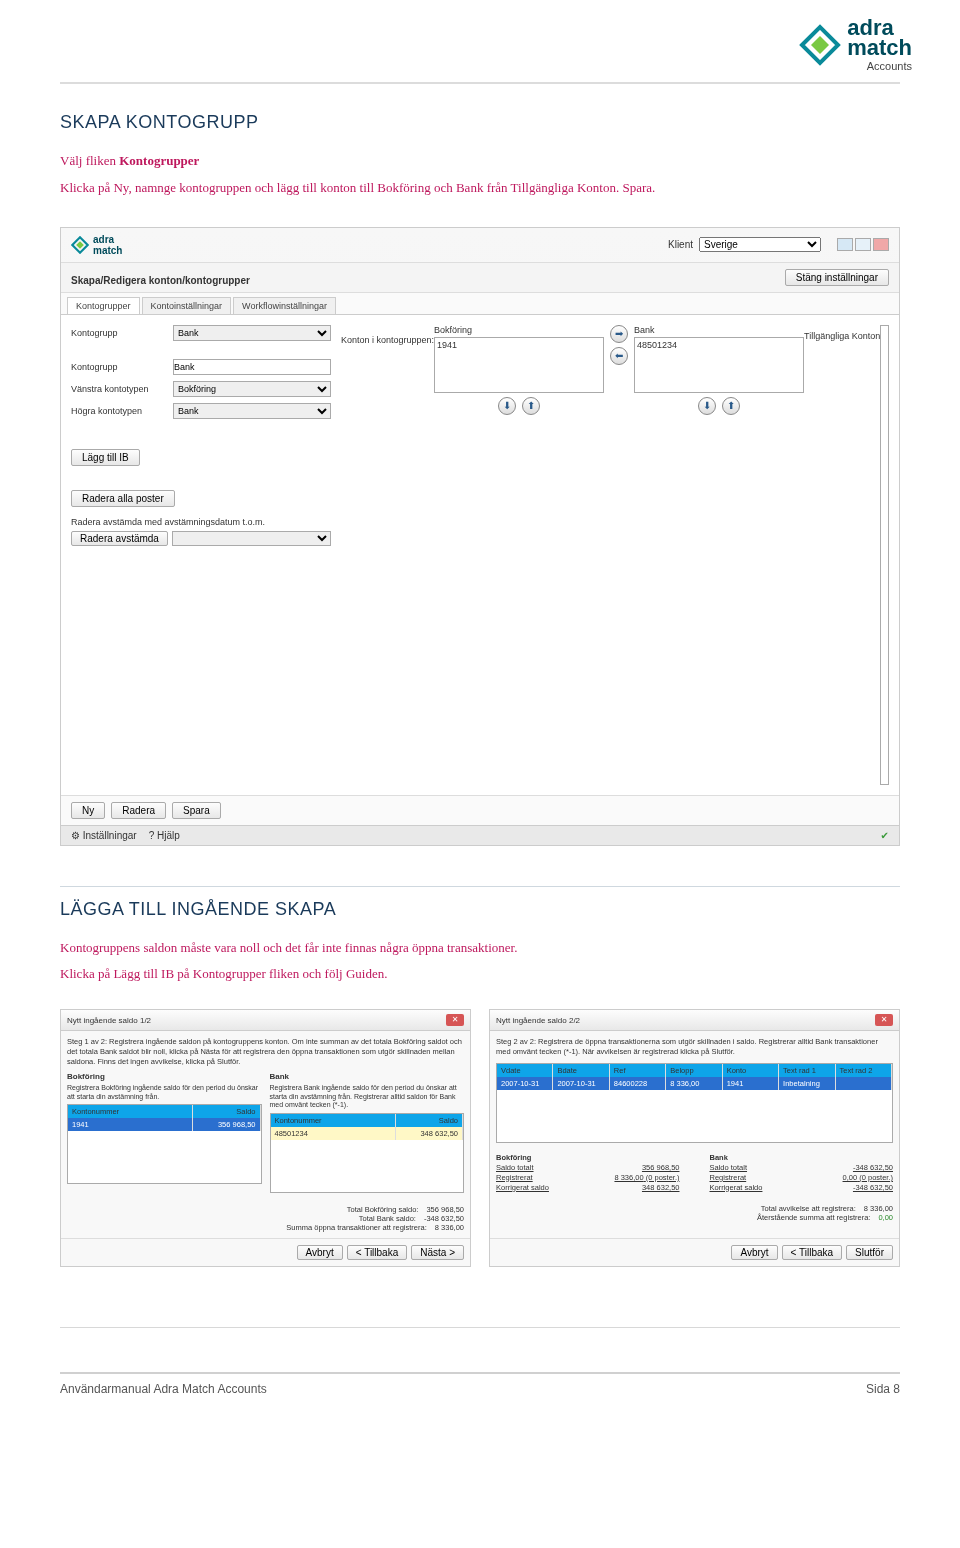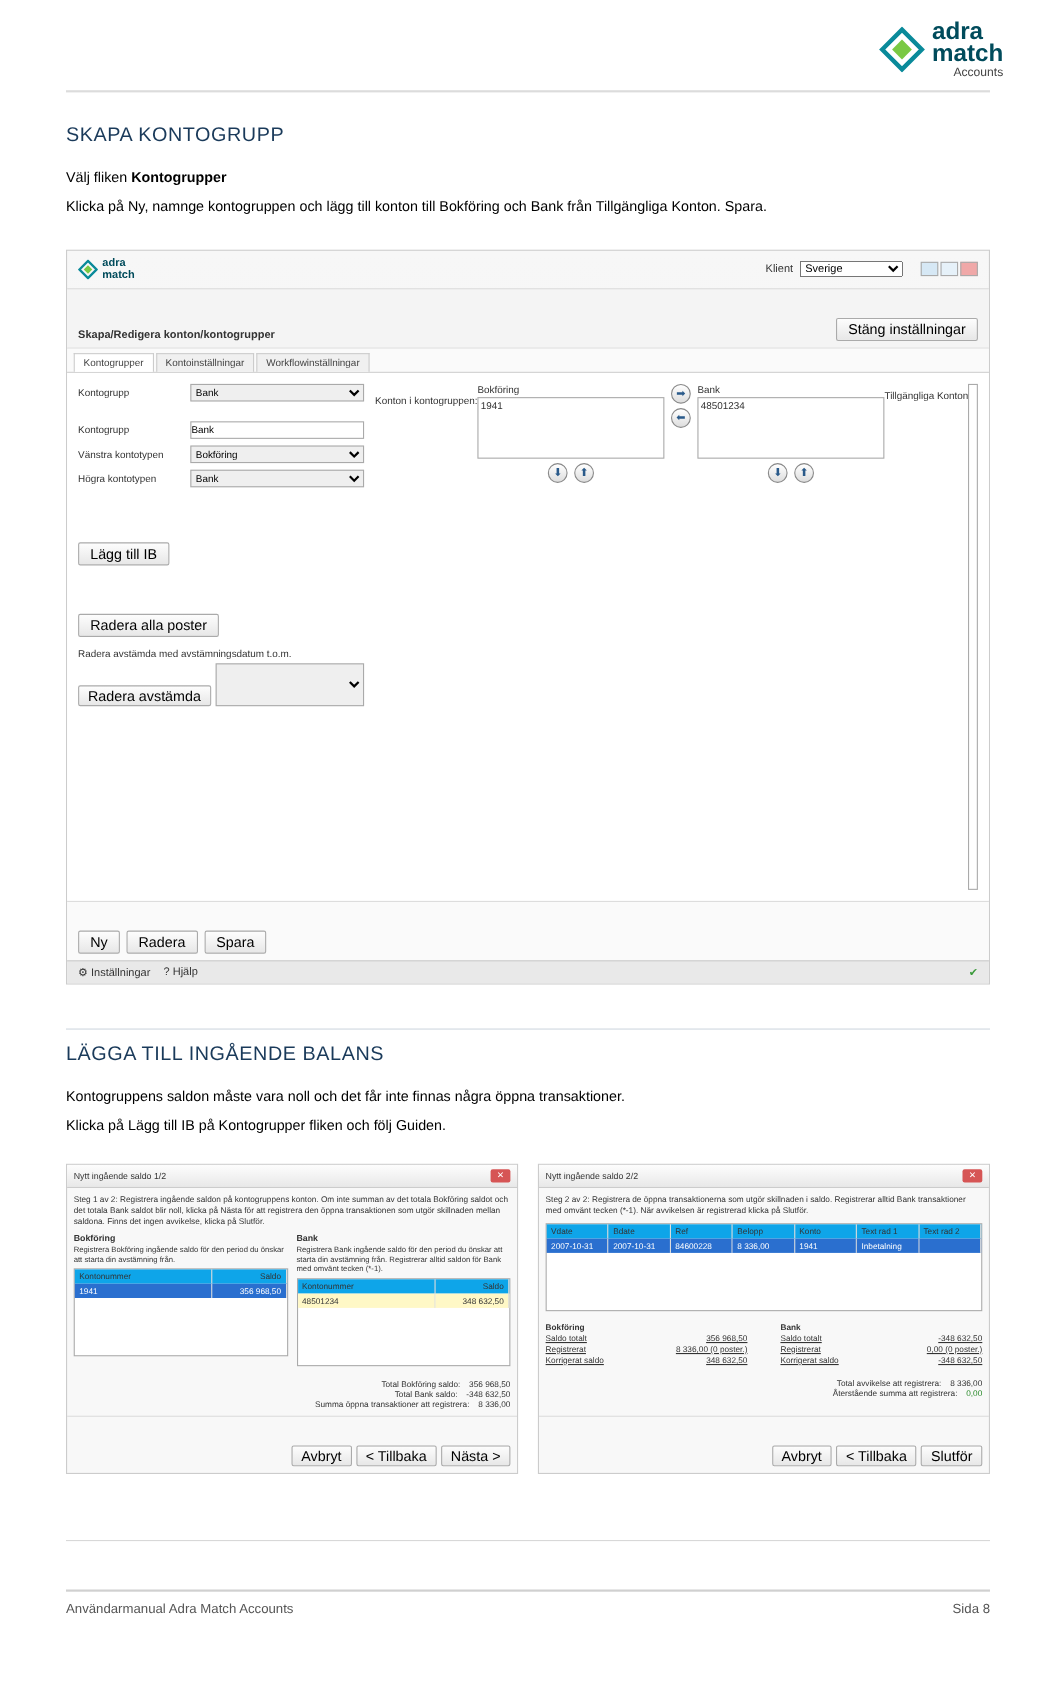--- a/index.html
+++ b/index.html
@@ -4,35 +4,35 @@
 <style>
   * { box-sizing: border-box; margin: 0; padding: 0; }
   body { font-family: Arial, Helvetica, sans-serif; background: #fff; color: #333; width: 960px; margin: 0 auto; position: relative; padding: 30px 60px 80px 60px; font-size: 12px; }
   .logo-topright { position: absolute; top: 18px; right: 48px; display: flex; align-items: center; gap: 6px; }
   .logo-mark { width: 42px; height: 42px; position: relative; }
   .logo-text { font-family: Arial; color: #004b5b; }
   .logo-text .brand { font-size: 22px; font-weight: bold; line-height: 20px; }
   .logo-text .sub { font-size: 11px; color: #444; text-align: right; margin-top: 2px; }
   .hr-top { border: none; border-top: 2px solid #dcdcdc; margin-top: 52px; margin-bottom: 28px; }
   h2.section { color: #1a3a5a; font-size: 18px; letter-spacing: .5px; font-weight: 400; margin-bottom: 18px; }
-  p.body { font-size: 13px; line-height: 1.6; color: #000000; margin-bottom: 6px; }
+  p.body { font-size: 13px; line-height: 1.6; color: #be185d; margin-bottom: 6px; font-family: Liberation Serif, serif; }
   strong { font-weight: bold; }
   .app-window { border: 1px solid #ccc; background: linear-gradient(#f7f7f7,#f1f1f1); margin: 28px 0 40px 0; font-size: 10px; color: #333; }
   .app-top { display: flex; align-items: center; padding: 6px 10px; }
   .app-top .mini-logo { display: flex; align-items: center; gap: 4px; }
   .app-top .klient { margin-left: auto; display: flex; align-items: center; gap: 6px; }
-  .klient select { font-size: 10px; width: 94px; }
+  .klient select { font-size: 10px; width: 122px; }
   .winbtns { display: flex; gap: 2px; margin-left: 10px; }
   .winbtns span { width: 16px; height: 13px; border: 1px solid #aaa; display: inline-block; }
   .winbtns .min { background: #d6e8f5; }
   .winbtns .max { background: #e6f1f9; }
   .winbtns .close { background: #f0a8a8; }
   .bar-title { background: #f4f4f4; padding: 6px 10px; display: flex; align-items: flex-end; border-top: 1px solid #ddd; border-bottom:1px solid #ddd;}
   .bar-title .btn-r { margin-left: auto; }
-  .btn { background: linear-gradient(#fdfdfd,#e7e7e7); border: 1px solid #aaa; border-radius: 2px; padding: 2px 10px; font-size: 13px; cursor: pointer; margin-top: 20px; }
+  .btn { background: linear-gradient(#fdfdfd,#e7e7e7); border: 1px solid #aaa; border-radius: 2px; padding: 2px 10px; font-size: 10px; cursor: pointer; }
   .btn-small { padding: 1px 8px; }
   .tabs { display: flex; background: #fafafa; padding: 4px 6px 0 6px; gap: 2px; border-bottom:1px solid #ccc;}
   .tab { background: #f0f0f0; border: 1px solid #ccc; border-bottom: none; padding: 3px 8px; font-size: 9px; color: #444; }
   .tab.active { background: #fff; font-weight: normal; }
   .app-body { background: #fff; padding: 10px; display: flex; gap: 10px; min-height: 480px; }
   .leftcol { width: 260px; }
   .field-row { display: flex; align-items: center; margin-bottom: 6px; gap: 6px; }
   .field-row label { width: 96px; font-size: 9px; }
   .field-row input, .field-row select { flex: 1; font-size: 9px; border: 1px solid #aaa; height: 16px; }
   .subhead { font-size: 9px; margin: 10px 0 4px 0; color: #333; }
@@ -188,21 +188,21 @@
     <button class="btn">Spara</button>
   </div>
   <div class="statusbar">
     <span>⚙ <span>Inställningar</span></span>
     <span>? <span>Hjälp</span></span>
     <span class="chk">✔</span>
   </div>
 </div>
 
 <hr class="section-hr">
-<h2 class="section">LÄGGA TILL INGÅENDE BALANS</h2>
+<h2 class="section">LÄGGA TILL INGÅENDE SKAPA</h2>
 <p class="body">Kontogruppens saldon måste vara noll och det får inte finnas några öppna transaktioner.</p>
 <p class="body">Klicka på Lägg till IB på Kontogrupper fliken och följ Guiden.</p>
 
 <div class="dialogs">
 
   <div class="dialog">
     <div class="dlg-title">
         <span>Nytt ingående saldo 1/2</span>
         <span class="x">✕</span>
       </div>

